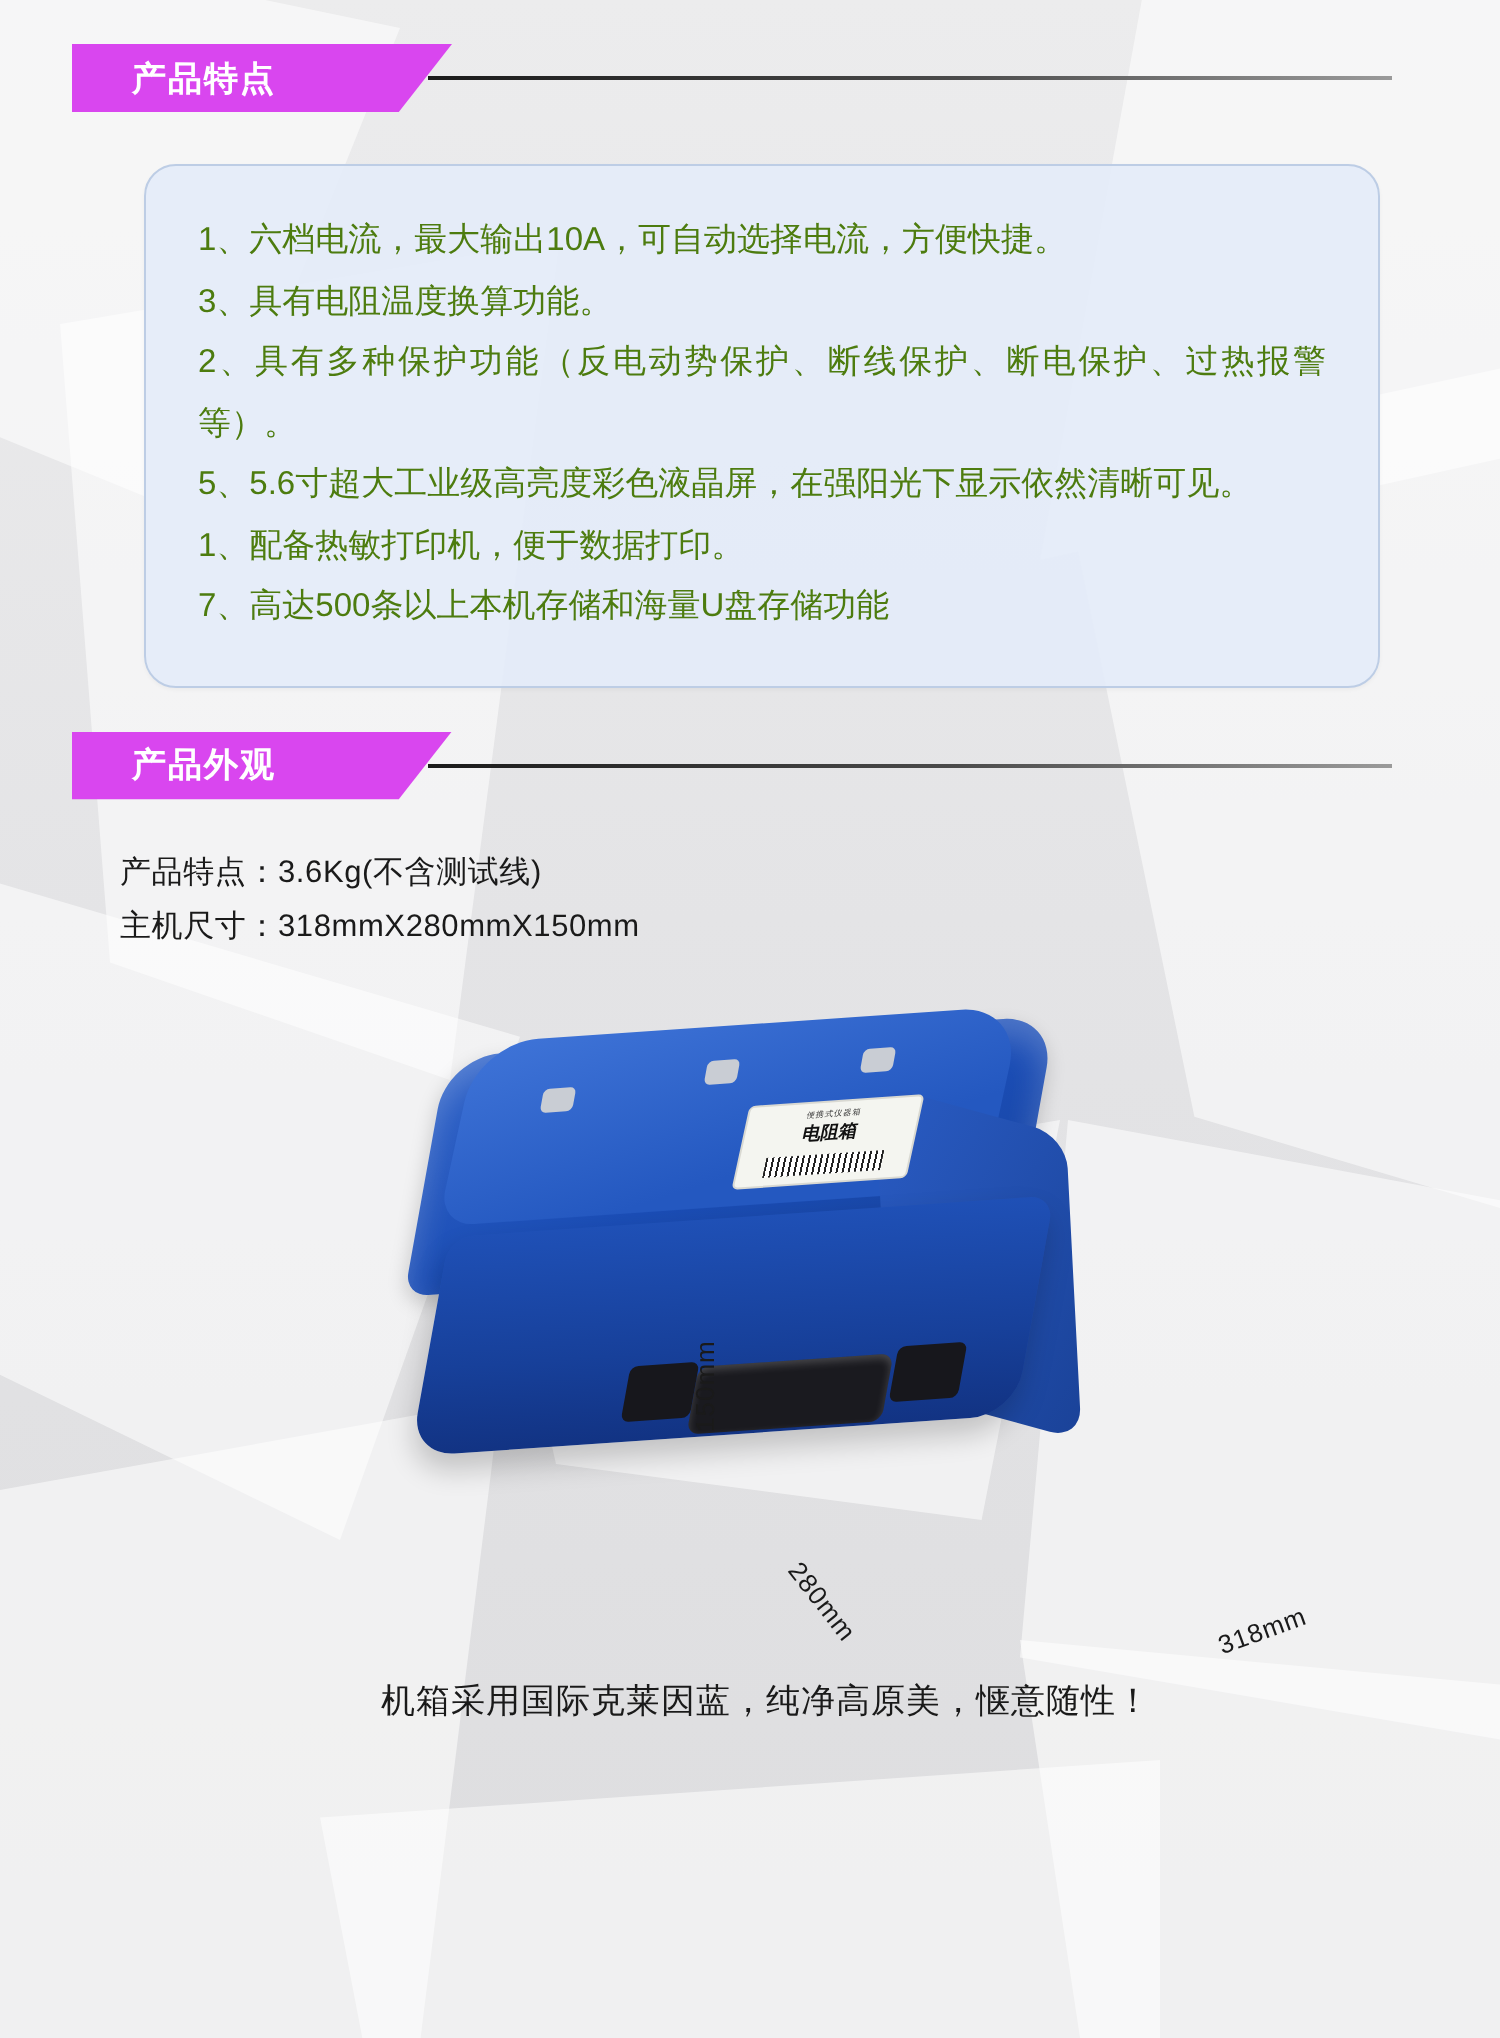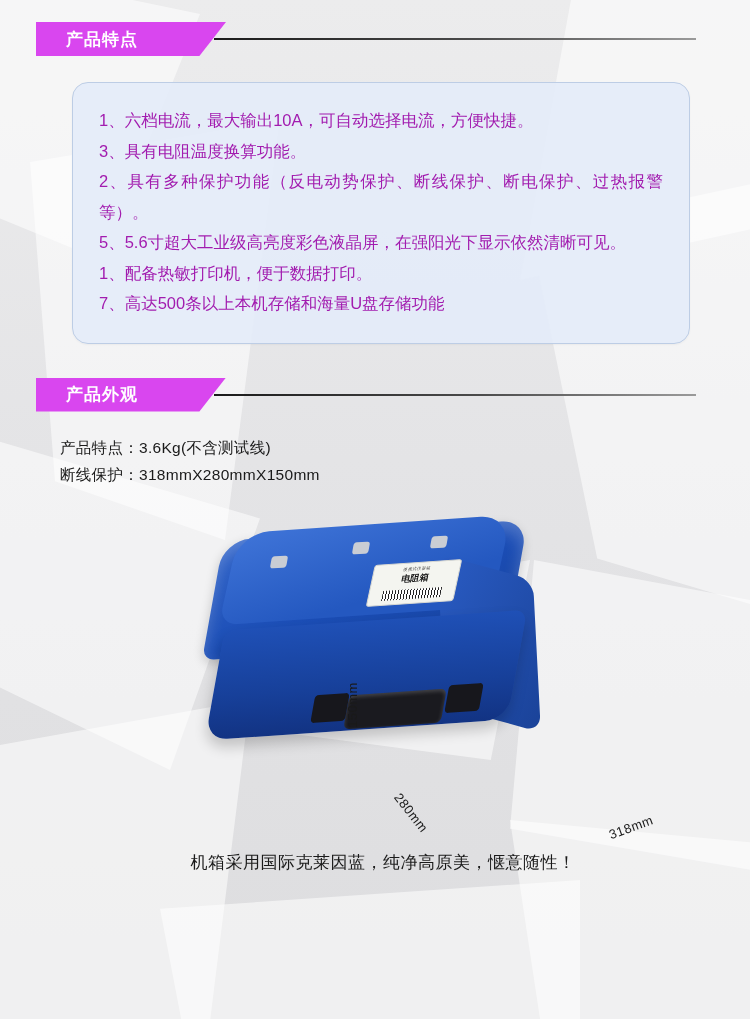--- a/index.html
+++ b/index.html
@@ -83,21 +83,21 @@
     box-shadow: 0 1px 2px rgba(0,0,0,0.04);
   }
   .features ol {
     list-style: none;
     margin: 0;
     padding: 0;
   }
   .features li {
     font-size: 16.5px;
     line-height: 1.85;
-    color: #a21caf;
+    color: #4d7c0f;
     text-align: justify;
   }
 
   
   .specs {
     margin: 26px 0 0 60px;
     position: relative;
   }
   .specs p {
     margin: 0 0 6px 0;
@@ -235,21 +235,21 @@
     position: absolute;
     left: 16px; right: 0;
     bottom: 22px;
     text-align: center;
     font-size: 17px;
     color: #1a1a1a;
     letter-spacing: 0.5px;
   }
 
   .head-top { padding-top: 22px; }
-  .head-second { margin-top: 34px; }
+  .head-second { margin-top: 22px; }
 </style>
 </head>
 <body>
 
 <div class="bg">
   <i class="f1"></i>
     <i class="f2"></i>
     <i class="f3"></i>
     <i class="f4"></i>
     <i class="f5"></i>
@@ -284,21 +284,21 @@
   <div class="section-head">
     <div class="bar">
       <span class="title">产品外观</span>
     </div>
     <div class="rule"></div>
   </div>
 </div>
 
 <div class="specs">
   <p>产品特点：3.6Kg(不含测试线)</p>
-  <p>断线保护：318mmX280mmX150mm</p>
+  <p>主机尺寸：318mmX280mmX150mm</p>
 </div>
 
 <div class="product-area">
   <div class="case-wrap">
     <div class="case-lid"></div>
     <div class="case-lid-top"></div>
     <div class="case-right"></div>
     <div class="case-body"></div>
     <div class="hinge h1"></div>
     <div class="hinge h2"></div>

